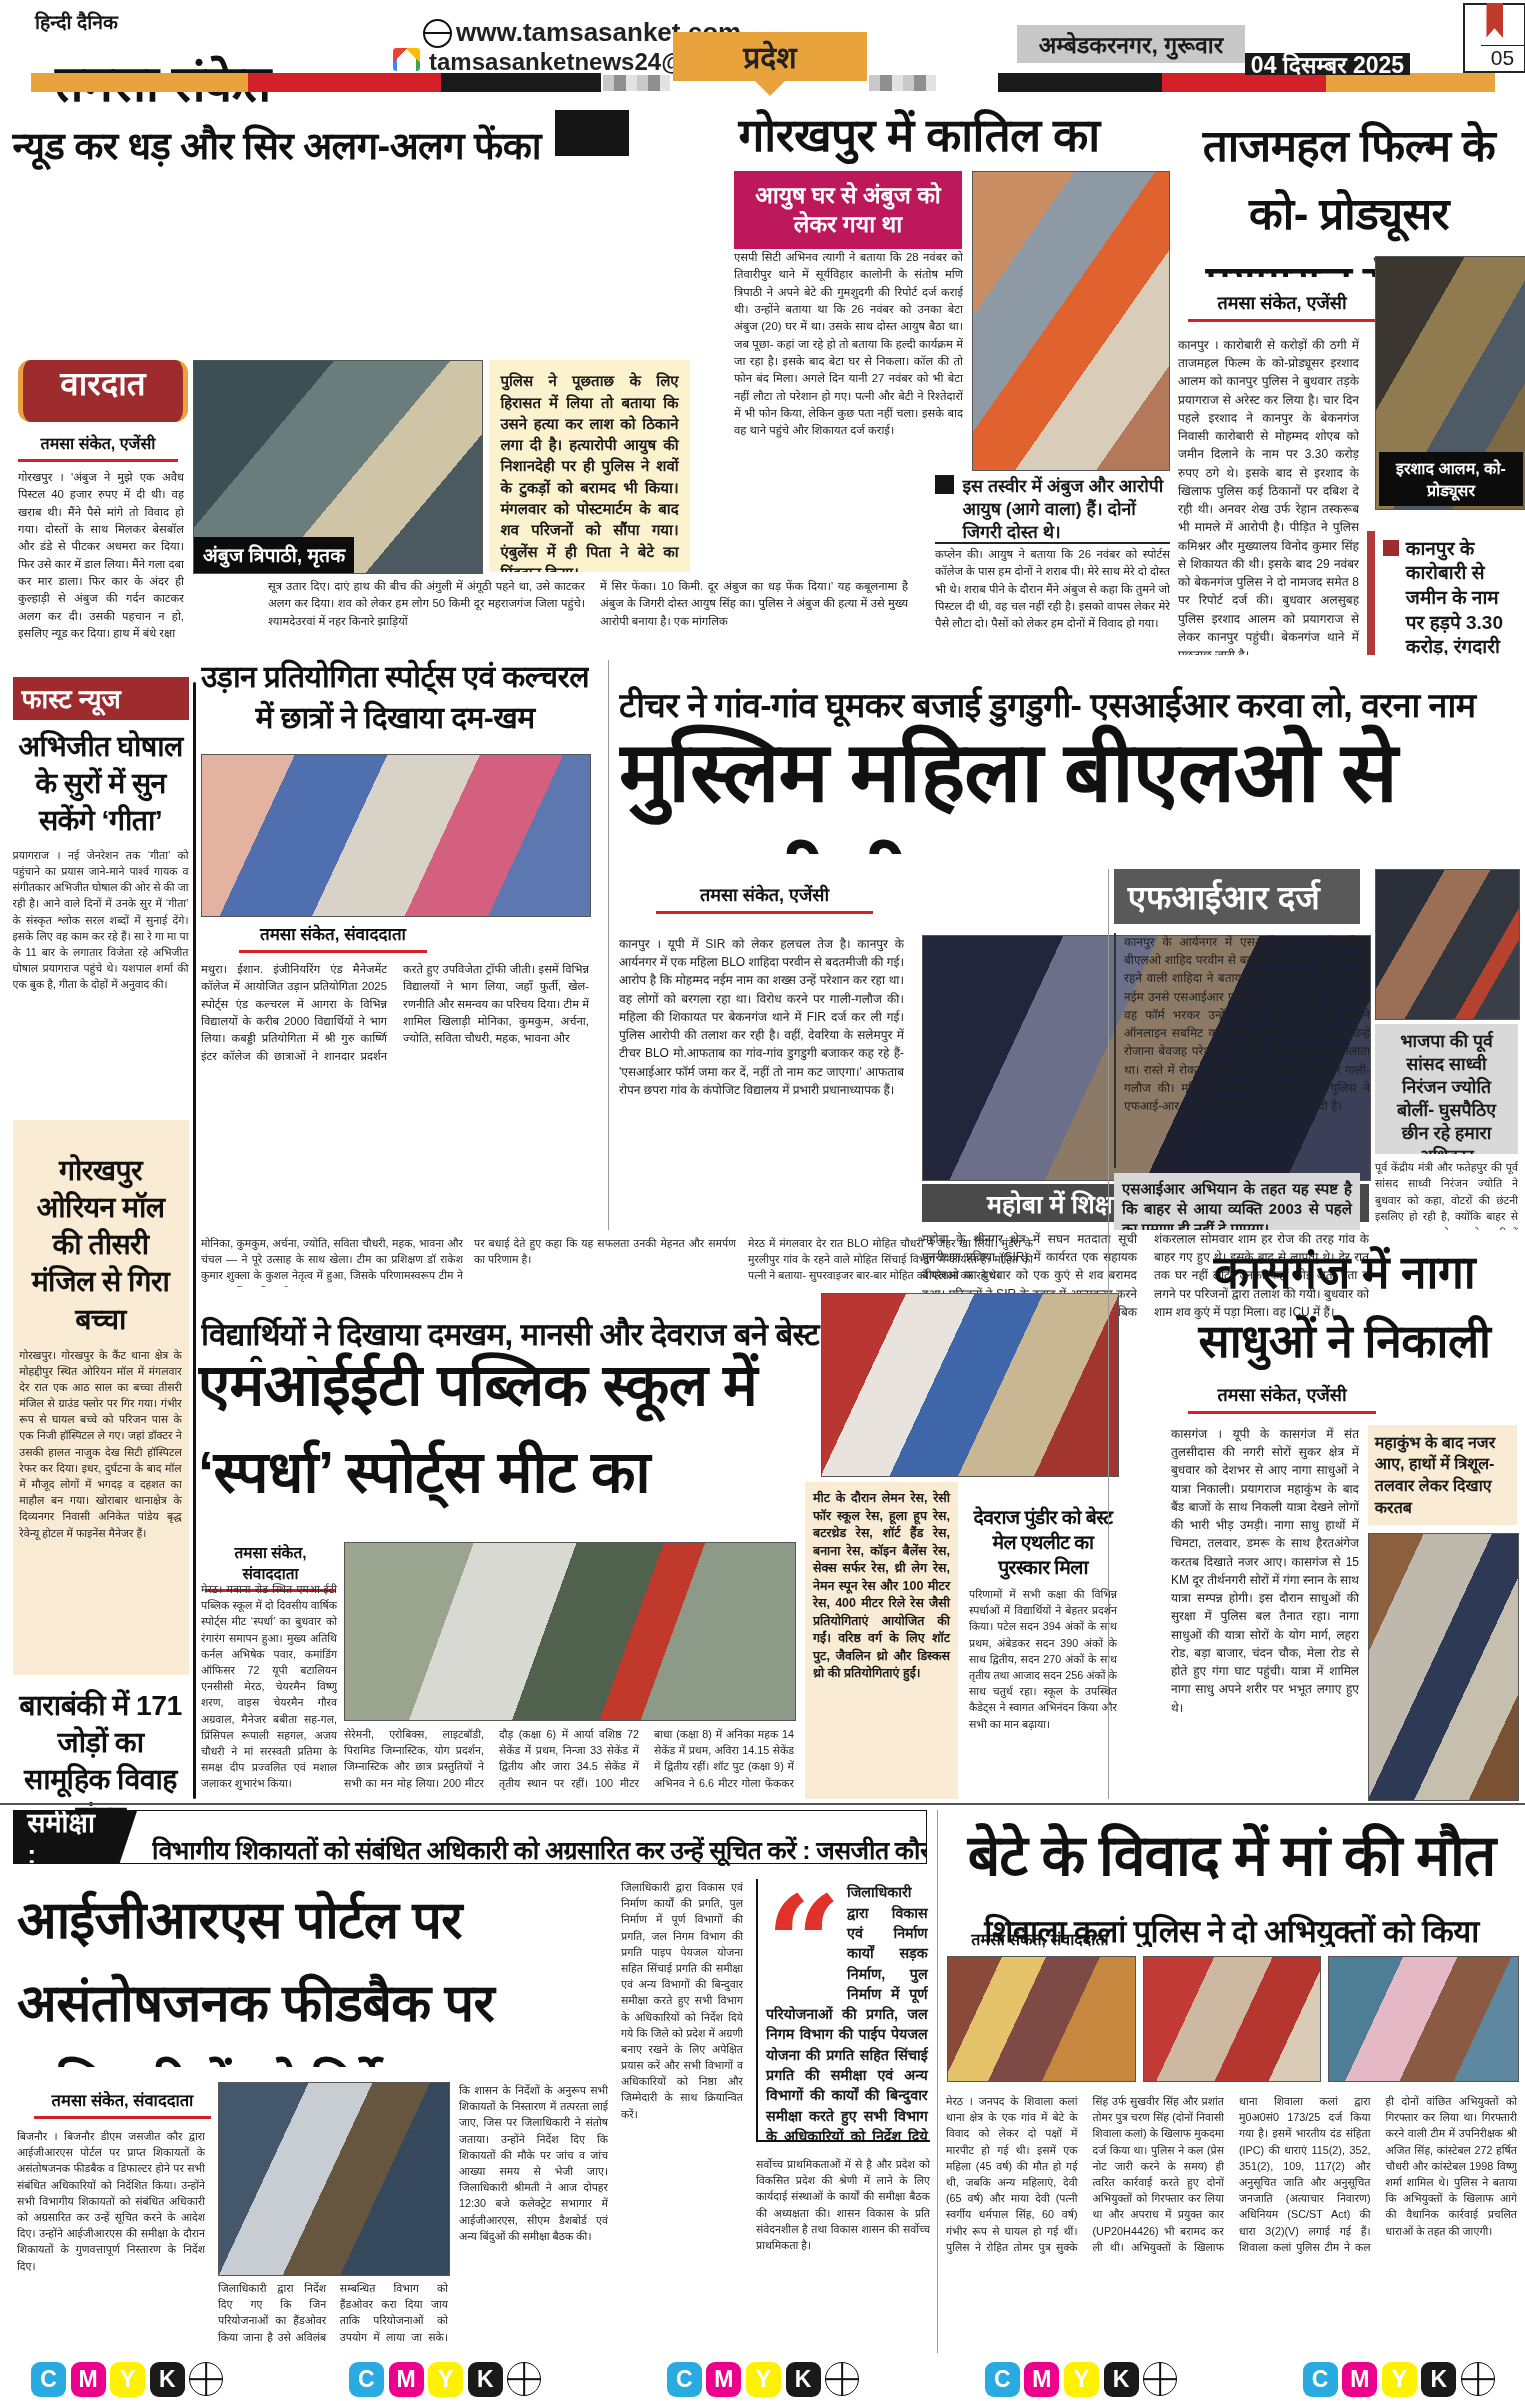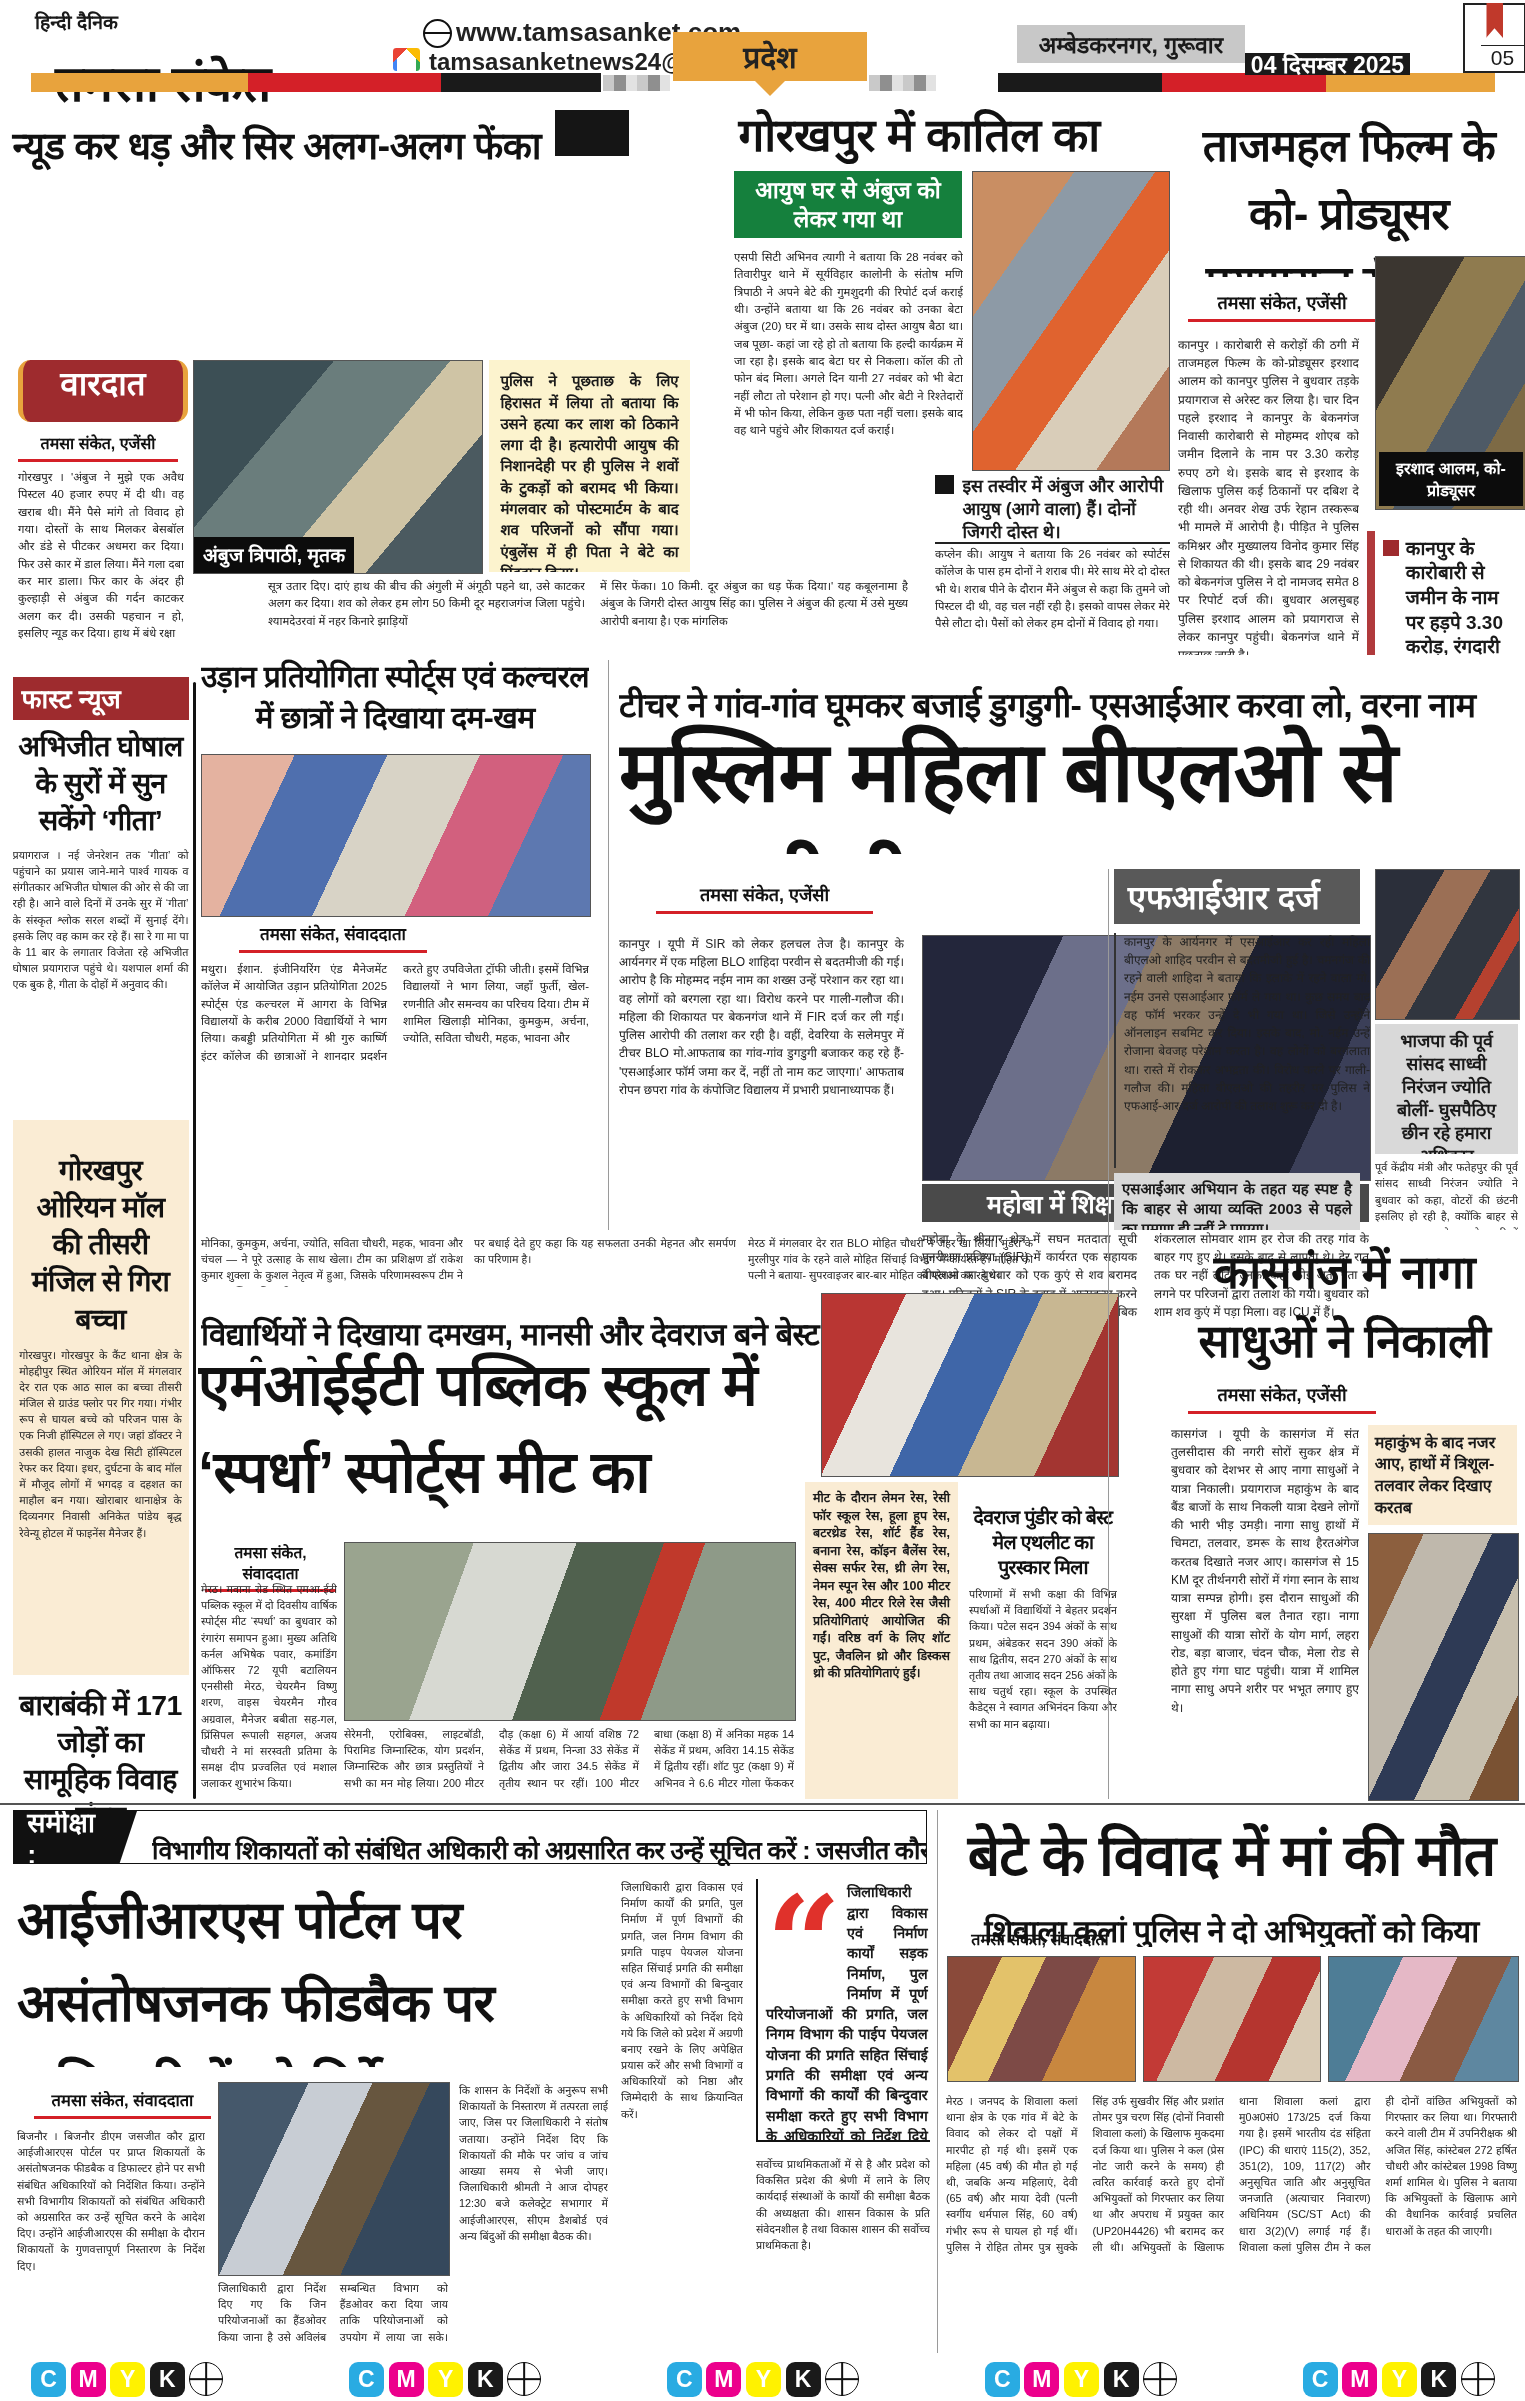--- a/index.html
+++ b/index.html
@@ -91,21 +91,21 @@
     <span class="cap-bar" style="font-size:19.4px;">अंबुज त्रिपाठी, मृतक</span>
   </div>
 
   <div class="abs clip" style="left:489px;top:360px;width:201px;height:212px;background:#fcf3ce;padding:10.3px 11.4px;box-sizing:border-box;
               font-size:15px;font-weight:bold;line-height:1.42;text-align:justify;">पुलिस ने पूछताछ के लिए हिरासत में लिया तो बताया कि उसने हत्या कर लाश को ठिकाने लगा दी है। हत्यारोपी आयुष की निशानदेही पर ही पुलिस ने शवों के टुकड़ों को बरामद भी किया। मंगलवार को पोस्टमार्टम के बाद शव परिजनों को सौंपा गया। एंबुलेंस में ही पिता ने बेटे का पिंडदान किया।</div>
 
   <div class="abs body-txt clip" style="left:268px;top:578px;width:317px;height:97px;font-size:11.4px;">सूत्र उतार दिए। दाएं हाथ की बीच की अंगुली में अंगूठी पहने था, उसे काटकर अलग कर दिया। शव को लेकर हम लोग 50 किमी दूर महराजगंज जिला पहुंचे। श्यामदेउरवां में नहर किनारे झाड़ियों</div>
   <div class="abs body-txt clip" style="left:600px;top:578px;width:308px;height:97px;font-size:11.4px;">में सिर फेंका। 10 किमी. दूर अंबुज का धड़ फेंक दिया।' यह कबूलनामा है अंबुज के जिगरी दोस्त आयुष सिंह का। पुलिस ने अंबुज की हत्या में उसे मुख्य आरोपी बनाया है। एक मांगलिक</div>
 
   <h2 class="abs hl clip" style="left:667px;top:106px;width:504px;height:67px;margin:0;font-size:46px;line-height:1.3;text-align:center;">गोरखपुर में कातिल का कबूलनामा</h2>
-  <div class="abs clip" style="left:734px;top:171px;width:228px;height:67px;background:#15803d;display:flex;align-items:center;justify-content:center;padding:3.4px 8px;box-sizing:border-box;">
+  <div class="abs clip" style="left:734px;top:171px;width:228px;height:78px;background:#be185d;display:flex;align-items:center;justify-content:center;padding:3.4px 8px;box-sizing:border-box;">
     <span style="color:#fff;font-size:23px;font-weight:900;text-align:center;line-height:1.25;">आयुष घर से अंबुज को लेकर गया था</span>
   </div>
   <div class="abs body-txt clip" style="left:734px;top:249px;width:229px;height:326px;font-size:11.4px;">एसपी सिटी अभिनव त्यागी ने बताया कि 28 नवंबर को तिवारीपुर थाने में सूर्यविहार कालोनी के संतोष मणि त्रिपाठी ने अपने बेटे की गुमशुदगी की रिपोर्ट दर्ज कराई थी। उन्होंने बताया था कि 26 नवंबर को उनका बेटा अंबुज (20) घर में था। उसके साथ दोस्त आयुष बैठा था। जब पूछा- कहां जा रहे हो तो बताया कि हल्दी कार्यक्रम में जा रहा है। इसके बाद बेटा घर से निकला। कॉल की तो फोन बंद मिला। अगले दिन यानी 27 नवंबर को भी बेटा नहीं लौटा तो परेशान हो गए। पत्नी और बेटी ने रिश्तेदारों में भी फोन किया, लेकिन कुछ पता नहीं चला। इसके बाद वह थाने पहुंचे और शिकायत दर्ज कराई।</div>
   <div class="abs photo clip" style="left:972px;top:171px;width:196px;height:298px;
               background:linear-gradient(125deg,#c98e63 0 25%,#8d9aa6 25% 45%,#e0632f 45% 62%,#d9cdb9 62% 82%,#b4795a 82%);"></div>
   <div class="abs clip" style="left:935px;top:475px;width:235px;height:62px;display:flex;gap:8px;border-bottom:2.9px solid #222;padding-bottom:4.6px;">
     <span class="sq"></span>
     <span style="font-size:17.7px;font-weight:900;line-height:1.3;">इस तस्वीर में अंबुज और आरोपी आयुष (आगे वाला) हैं। दोनों जिगरी दोस्त थे।</span>
   </div>
   <div class="abs body-txt clip" style="left:935px;top:546px;width:235px;height:129px;font-size:11.4px;">कप्लेन की। आयुष ने बताया कि 26 नवंबर को स्पोर्टस कॉलेज के पास हम दोनों ने शराब पी। मेरे साथ मेरे दो दोस्त भी थे। शराब पीने के दौरान मैंने अंबुज से कहा कि तुमने जो पिस्टल दी थी, वह चल नहीं रही है। इसको वापस लेकर मेरे पैसे लौटा दो। पैसों को लेकर हम दोनों में विवाद हो गया।</div>

